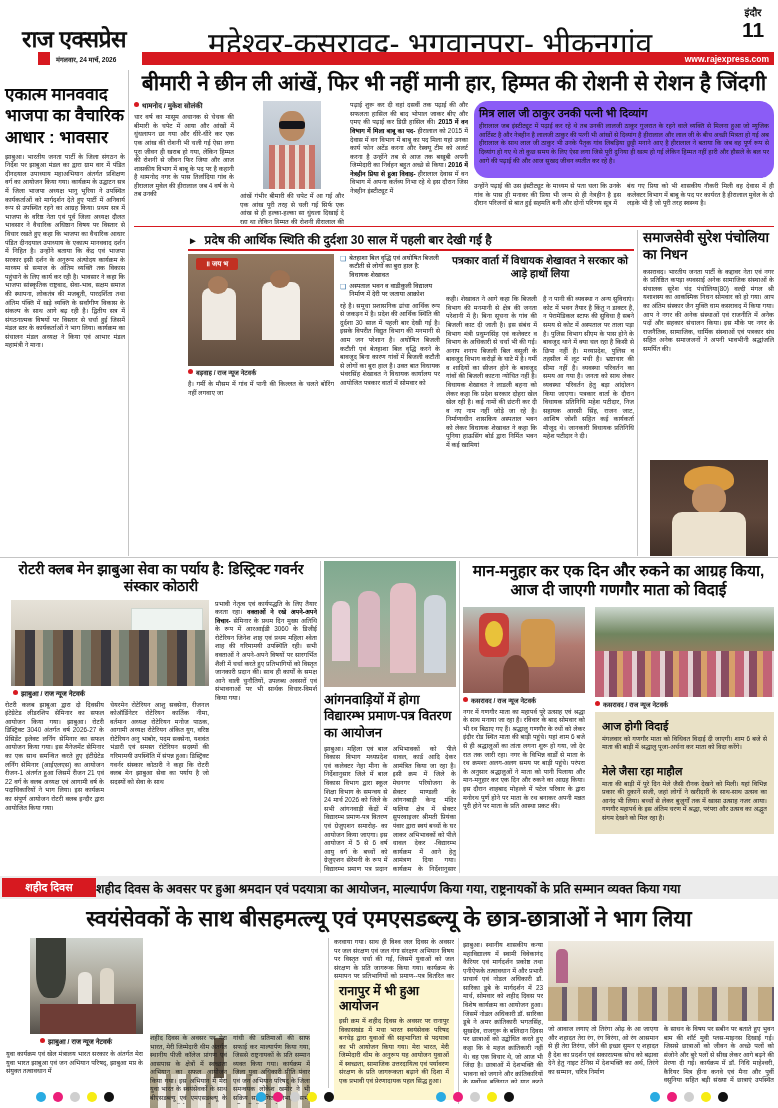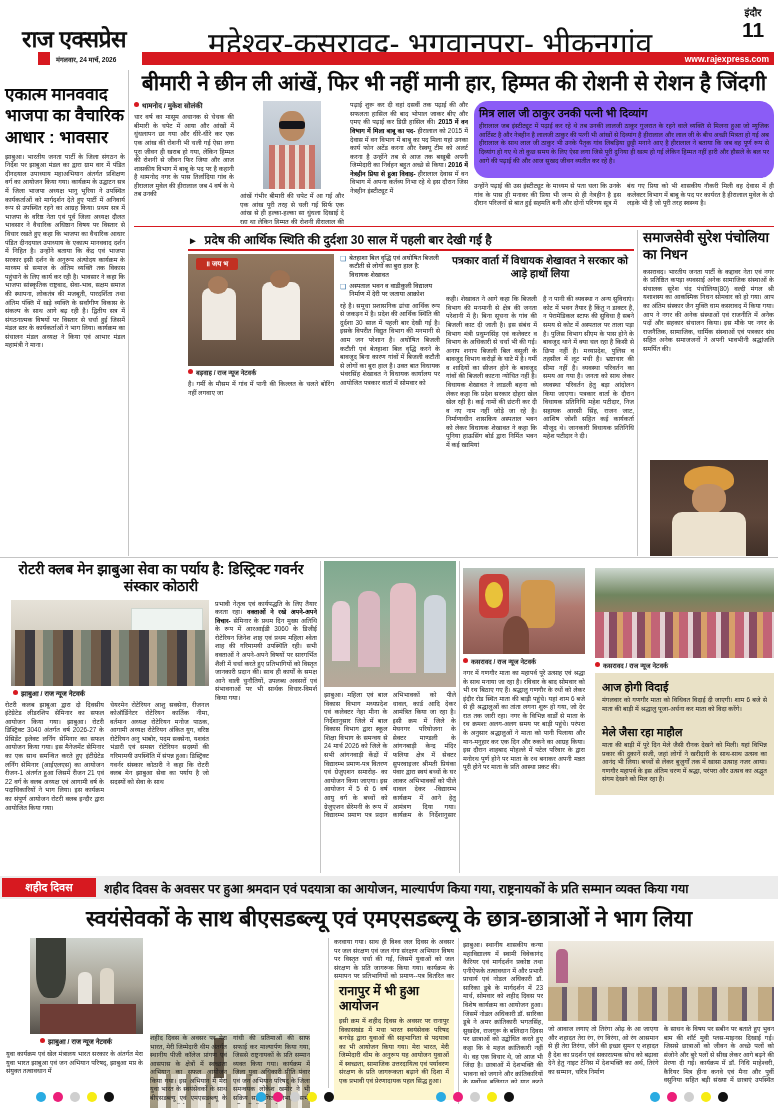--- a/index.html
+++ b/index.html
@@ -155,32 +155,34 @@
   </div>
   <div class="vline" style="left:320px;top:561px;height:312px;"></div>
 
   <div class="abs" style="left:324px;top:561px;width:132px;">
     <div class="photo" style="width:132px;height:126px;background:linear-gradient(180deg,#7fa98f 0%,#96b29b 40%,#b9a89a 100%);">
       <div class="abs" style="left:8px;top:40px;width:18px;height:60px;background:#e7cfd6;border-radius:8px 8px 0 0;"></div>
       <div class="abs" style="left:34px;top:30px;width:22px;height:76px;background:#d9b7c0;border-radius:9px 9px 0 0;"></div>
       <div class="abs" style="left:66px;top:22px;width:26px;height:90px;background:#e3bfc4;border-radius:10px 10px 0 0;"></div>
       <div class="abs" style="left:100px;top:34px;width:22px;height:78px;background:#cfd5dc;border-radius:9px 9px 0 0;"></div>
     </div>
+    <h3 style="font-size:13px;line-height:1.25;margin-top:5px;">आंगनवाड़ियों में होगा विद्यारम्भ प्रमाण-पत्र वितरण का आयोजन</h3>
     <div class="flex" style="gap:5px;margin-top:4px;">
       <div class="bt" style="width:50%;height:128px;">
         <span>झाबुआ। महिला एवं बाल विकास विभाग मध्यप्रदेश एवं कलेक्टर नेहा मीना के निर्देशानुसार जिले में बाल विकास विभाग द्वारा स्कूल शिक्षा विभाग के समन्वय से 24 मार्च 2026 को जिले के सभी आंगनवाड़ी केंद्रों में विद्यारम्भ प्रमाण-पत्र वितरण एवं ग्रेजुएशन समारोह- का आयोजन किया जाएगा। इस आयोजन में 5 से 6 वर्ष आयु वर्ग के बच्चों को ग्रेजुएशन सेरेमनी के रूप में विद्यारम्भ प्रमाण पत्र प्रदान किए जाएंगे।</span>
         
         
       </div>
       <div class="bt" style="width:50%;height:128px;">अभिभावकों को पीले चावल, कार्ड आदि देकर आमंत्रित किया जा रहा है। इसी क्रम में जिले के मेघनगर परियोजना के सेक्टर माण्डली के आंगनबाड़ी केन्द्र मंदिर फलिया क्षेत्र में सेक्टर सुपरवाइजर श्रीमती प्रियंका पंवार द्वारा स्वयं बच्चों के घर जाकर अभिभावकों को पीले चावल देकर -विद्यारम्भ कार्यक्रम में आने हेतु आमंत्रण दिया गया। कार्यक्रम के निर्देशानुसार बच्चों, अभिभावकों एवं जनप्रतिनिधियों की उपस्थिति सुनिश्चित करते हुए इसे उत्सवपूर्ण एवं सम्मानपूर्ण वातावरण में मनाया जाएगा।</div>
     </div>
   </div>
   <div class="vline" style="left:459px;top:561px;height:312px;"></div>
 
   <div class="abs" style="left:463px;top:561px;width:311px;">
+    <h2 class="hl-center" style="font-size:15.5px;line-height:1.25;">मान-मनुहार कर एक दिन और रुकने का आग्रह किया, आज दी जाएगी गणगौर माता को विदाई</h2>
     <div class="flex" style="gap:10px;margin-top:7px;">
       <div style="width:122px;">
         <div class="photo" style="width:122px;height:86px;background:linear-gradient(180deg,#b9c4bd 0%,#b27a70 45%,#8f5a52 100%);">
           <div class="abs" style="left:16px;top:6px;width:30px;height:44px;background:#c8403a;border-radius:8px;"></div>
           <div class="abs" style="left:22px;top:14px;width:18px;height:26px;background:#e9c23a;border-radius:50%;"></div>
           <div class="abs" style="left:58px;top:12px;width:34px;height:48px;background:#d0984e;border-radius:8px;"></div>
           <div class="abs" style="left:40px;top:48px;width:26px;height:38px;background:#7a4a3c;border-radius:50% 50% 0 0;"></div>
         </div>
         <div class="cap" style="margin:3px 0;font-size:6.5px;"><span class="reddot"></span><span>कसरावद / राज न्यूज नेटवर्क</span></div>
         <div class="bt" style="height:152px;">नगर में गणगौर माता का महापर्व पूरे उत्साह एवं श्रद्धा के साथ मनाया जा रहा है। रविवार के बाद सोमवार को भी रथ बिठाए गए हैं। श्रद्धालु गणगौर के रथों को लेकर इंदौर रोड स्थित माता की बाड़ी पहुंचे। यहां शाम 6 बजे से ही श्रद्धालुओं का तांता लगना शुरू हो गया, जो देर रात तक जारी रहा। नगर के विभिन्न वार्डों से माता के रथ क्रमशः अलग-अलग समय पर बाड़ी पहुंचे। परंपरा के अनुसार श्रद्धालुओं ने माता को पानी पिलाया और मान-मनुहार कर एक दिन और रुकने का आग्रह किया। इस दौरान शाहबाद मोहल्ले में पटेल परिवार के द्वारा मनोरथ पूर्ण होने पर माता के रथ बनाकर अपनी मन्नत पूरी होने पर माता के प्रति आस्था प्रकट की।</div>
@@ -195,24 +197,24 @@
           <div class="bt" style="height:24px;margin:2px 0 4px;">मंगलवार को गणगौर माता को विधिवत विदाई दी जाएगी। शाम 6 बजे से माता की बाड़ी में श्रद्धालु पूजा-अर्चना कर माता को विदा करेंगे।</div>
           <h3 style="font-size:11px;">मेले जैसा रहा माहौल</h3>
           <div class="bt" style="height:48px;margin-top:2px;">माता की बाड़ी में पूरे दिन मेले जैसी रौनक देखने को मिली। यहां विभिन्न प्रकार की दुकानें सजी, जहां लोगों ने खरीदारी के साथ-साथ उत्सव का आनंद भी लिया। बच्चों से लेकर बुजुर्गों तक में खासा उत्साह नजर आया। गणगौर महापर्व के इस अंतिम चरण में श्रद्धा, परंपरा और उत्सव का अद्भुत संगम देखने को मिल रहा है।</div>
         </div>
       </div>
     </div>
   </div>
 
   <div class="abs" style="left:0;top:876px;width:778px;height:23px;background:#ececec;">
     <div class="abs" style="left:2px;top:2px;width:94px;height:19px;background:#d71920;color:#fff;font-size:11px;font-weight:bold;text-align:center;line-height:19px;">शहीद दिवस</div>
-    <div class="abs" style="left:104px;top:4px;width:668px;font-size:12.5px;font-weight:bold;">शहीद दिवस के अवसर पर हुआ श्रमदान एवं पदयात्रा का आयोजन, माल्यार्पण किया गया, राष्ट्रनायकों के प्रति सम्मान व्यक्त किया गया</div>
-  </div>
-
-  <div class="abs hl-center" style="left:0;top:902px;width:778px;font-size:22px;font-weight:bold;">स्वयंसेवकों के साथ बीएसडब्ल्यू एवं एमएसडब्ल्यू के छात्र-छात्राओं ने भाग लिया</div>
+    <div class="abs" style="left:96px;top:4px;width:668px;font-size:12.5px;font-weight:bold;">शहीद दिवस के अवसर पर हुआ श्रमदान एवं पदयात्रा का आयोजन, माल्यार्पण किया गया, राष्ट्रनायकों के प्रति सम्मान व्यक्त किया गया</div>
+  </div>
+
+  <div class="abs hl-center" style="left:0;top:902px;width:778px;font-size:22px;font-weight:bold;">स्वयंसेवकों के साथ बीसहमत्ल्यू एवं एमएसडब्ल्यू के छात्र-छात्राओं ने भाग लिया</div>
 
   <div class="photo abs" style="left:30px;top:938px;width:113px;height:96px;background:linear-gradient(180deg,#cfd3cd 0%,#a7a294 50%,#55504a 100%);">
     <div class="abs" style="left:6px;top:0;width:30px;height:60px;background:#3c3f38;border-radius:0 0 40% 40%;"></div>
     <div class="abs" style="left:48px;top:34px;width:14px;height:36px;background:#e8e4dc;border-radius:6px 6px 0 0;"></div>
     <div class="abs" style="left:70px;top:30px;width:14px;height:40px;background:#ddd6c8;border-radius:6px 6px 0 0;"></div>
     <div class="abs" style="left:10px;top:66px;width:96px;height:30px;background:#6e3d36;"></div>
   </div>
   <div class="cap abs" style="left:40px;top:1037px;font-size:6.8px;"><span class="reddot"></span><span>झाबुआ / राज न्यूज नेटवर्क</span></div>
   <div class="bt abs" style="left:6px;top:1050px;width:137px;height:52px;">युवा कार्यक्रम एवं खेल मंत्रालय भारत सरकार के अंतर्गत मेरा युवा भारत झाबुआ एवं जन अभियान परिषद्, झाबुआ मप्र के संयुक्त तत्वावधान में</div>
 

